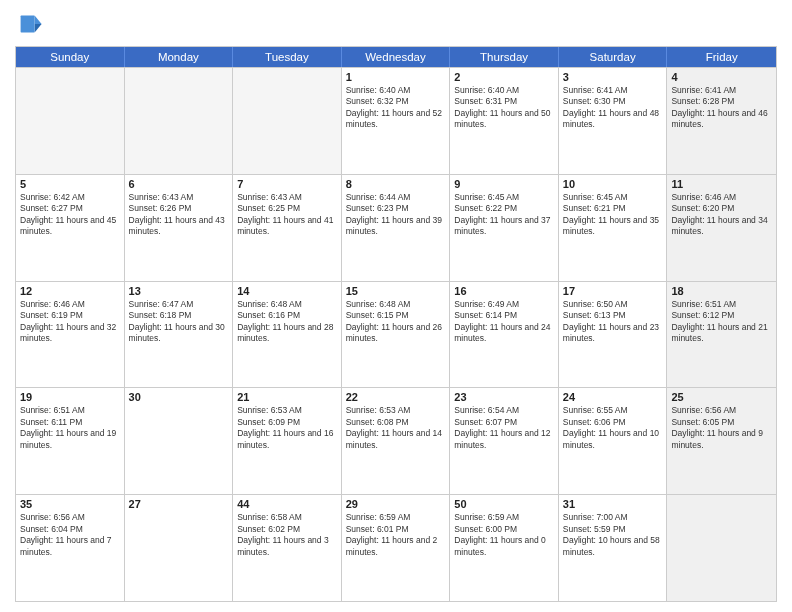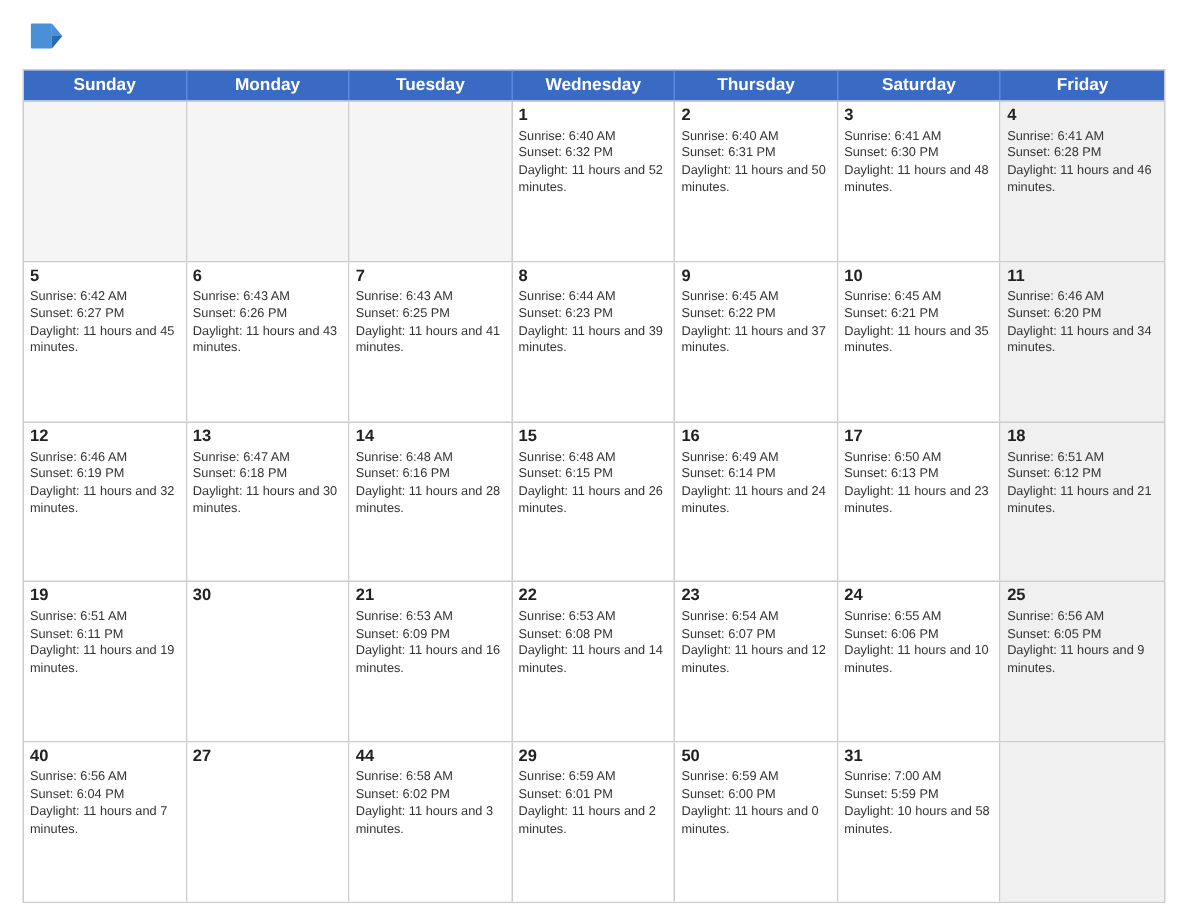--- a/index.html
+++ b/index.html
@@ -62,21 +62,21 @@
     }
     .cal-header-row {
       display: grid;
       grid-template-columns: repeat(7, 1fr);
       background: #3a6bc4;
     }
     .cal-header-cell {
       color: #fff;
       text-align: center;
       font-size: 11.5px;
-      font-weight: bold;
+      font-weight: normal;
       padding: 4px 2px;
       border-right: 1px solid #5a8ae0;
     }
     .cal-header-cell:last-child { border-right: none; }
     .cal-body {
       flex: 1;
       display: flex;
       flex-direction: column;
     }
     .cal-week {
@@ -247,21 +247,21 @@
             <div class="day-num">24</div>
             <div class="day-info">Sunrise: 6:55 AM<br>Sunset: 6:06 PM<br>Daylight: 11 hours and 10 minutes.</div>
           </div>
           <div class="cal-cell shaded">
             <div class="day-num">25</div>
             <div class="day-info">Sunrise: 6:56 AM<br>Sunset: 6:05 PM<br>Daylight: 11 hours and 9 minutes.</div>
           </div>
         </div>
         <div class="cal-week">
           <div class="cal-cell">
-            <div class="day-num">40</div>
+            <div class="day-num">35</div>
             <div class="day-info">Sunrise: 6:56 AM<br>Sunset: 6:04 PM<br>Daylight: 11 hours and 7 minutes.</div>
           </div>
           <div class="cal-cell">
             <div class="day-num">27</div>
           </div>
           <div class="cal-cell">
             <div class="day-num">44</div>
             <div class="day-info">Sunrise: 6:58 AM<br>Sunset: 6:02 PM<br>Daylight: 11 hours and 3 minutes.</div>
           </div>
           <div class="cal-cell">

